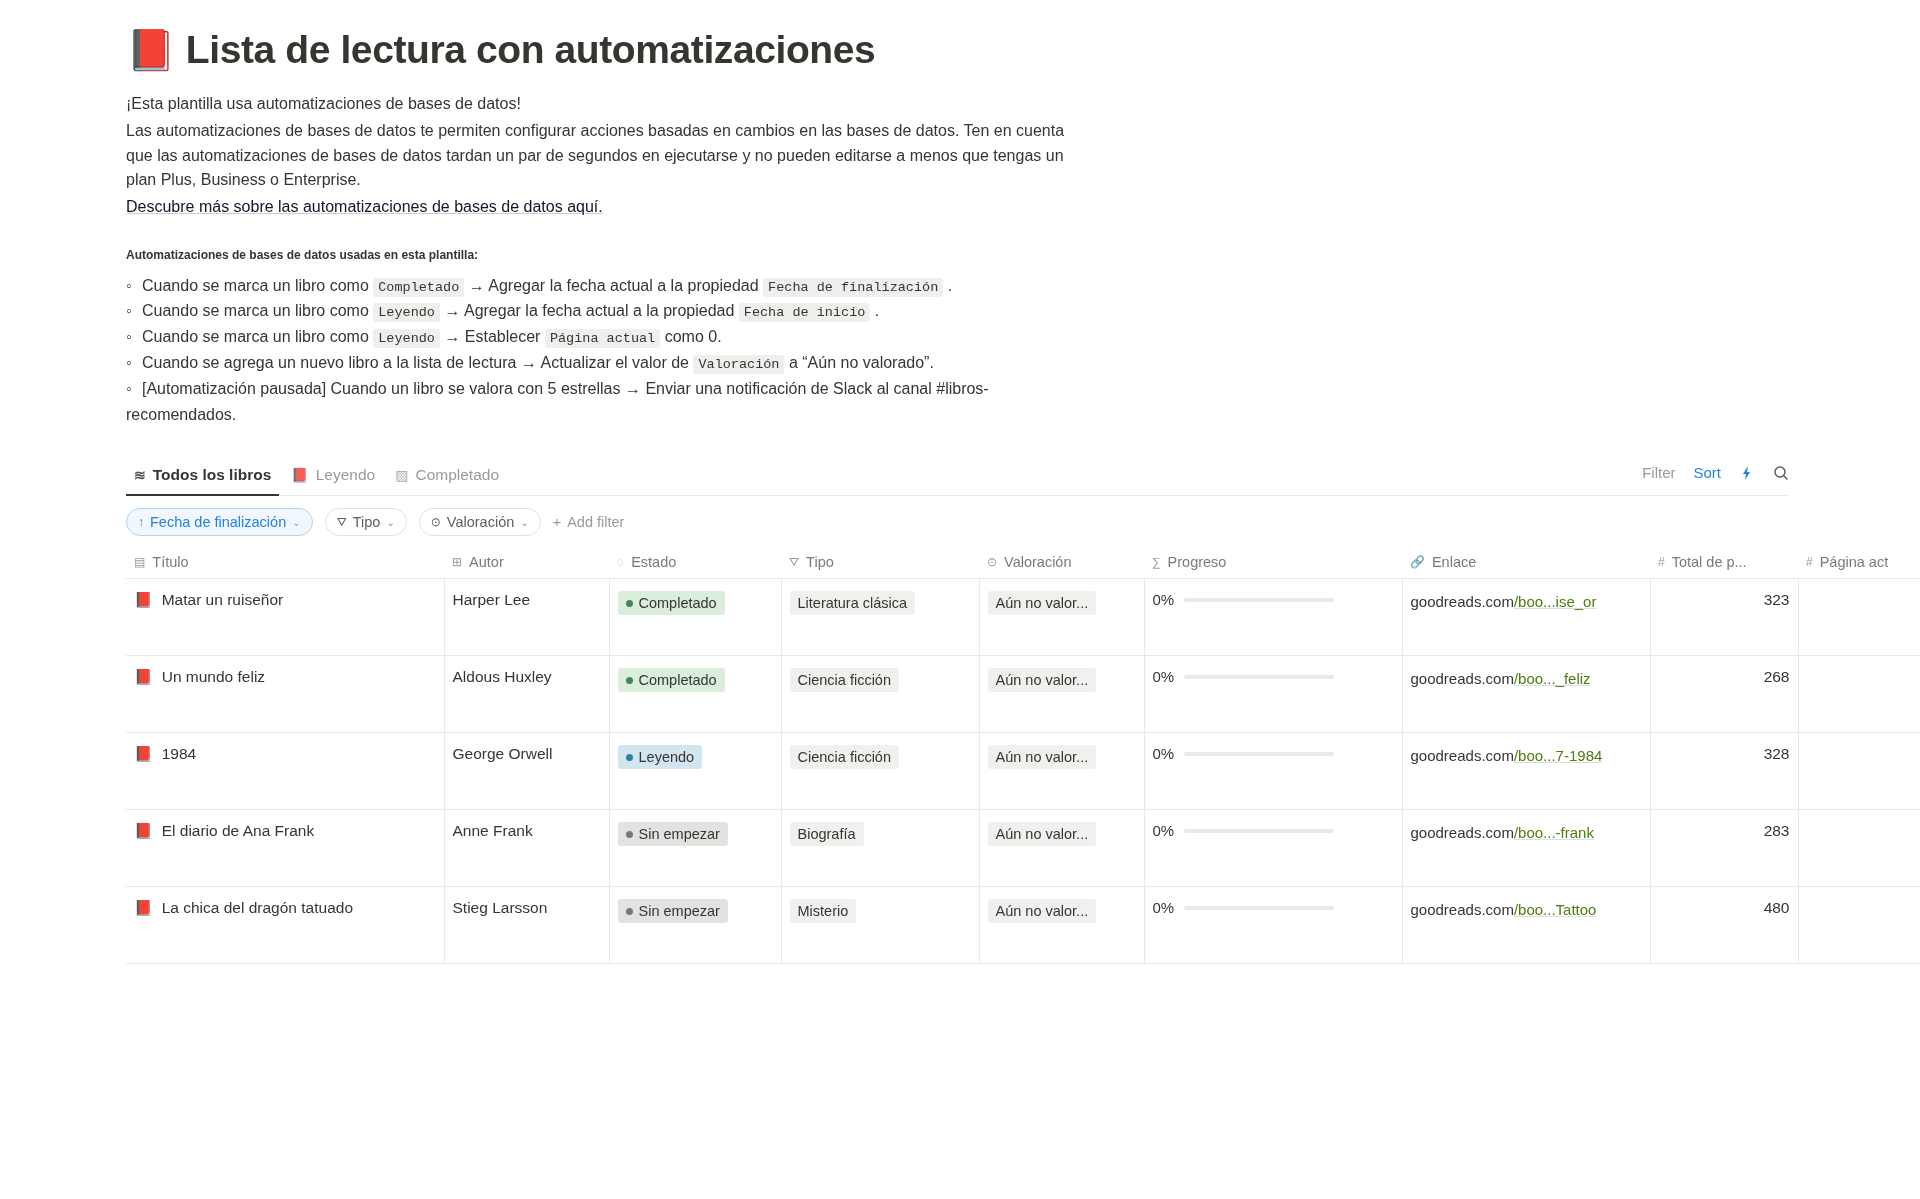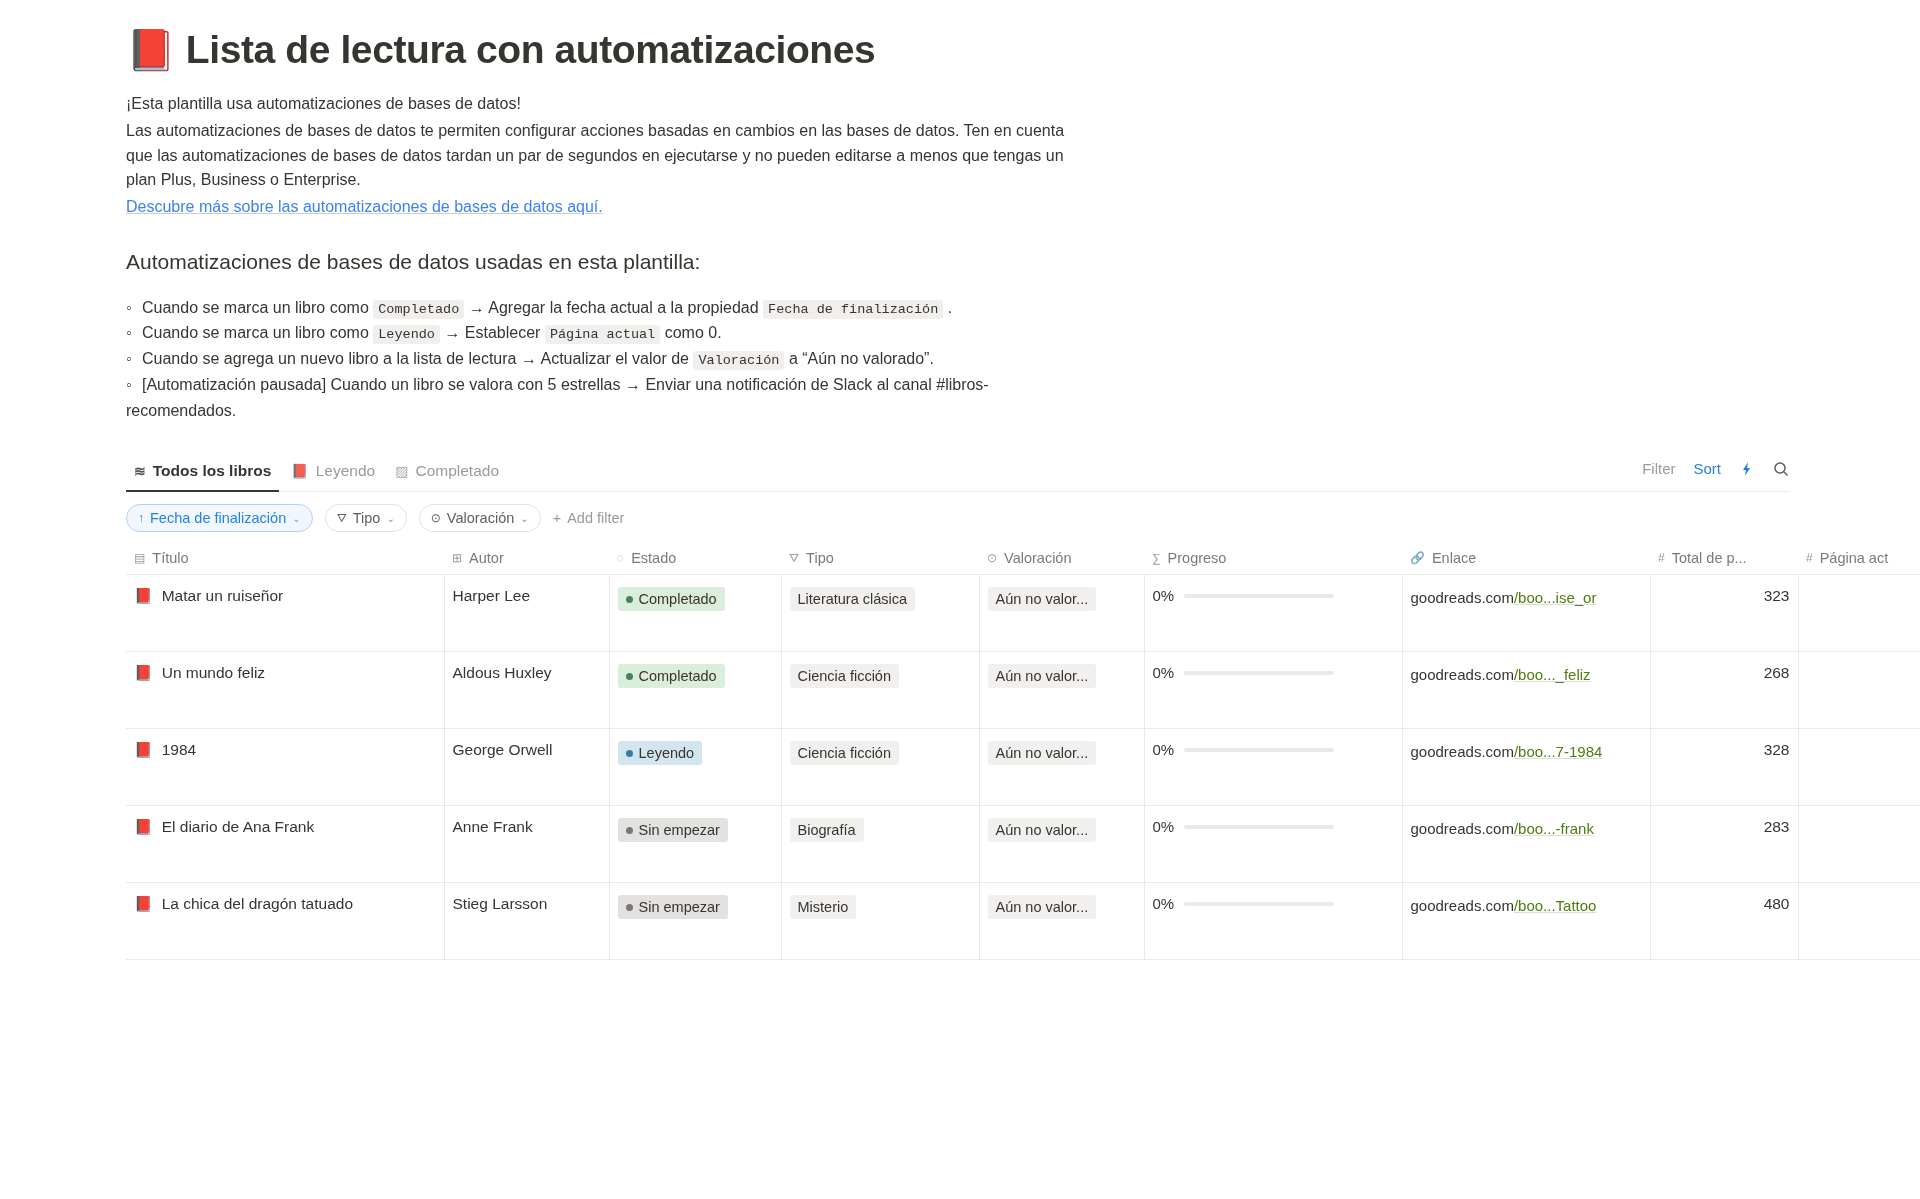--- a/index.html
+++ b/index.html
@@ -43,28 +43,28 @@
     line-height: 1.55;
   }
   .intro .bold-line {
     font-weight: normal;
     margin-bottom: 2px;
   }
   .intro p {
     margin: 0 0 2px 0;
   }
   .intro a.link {
-    color: #3b82f6;
+    color: #0f172a;
     text-decoration-color: #cfcdc9;
   }
   .spacer-12 { height: 26px; }
   .section-head {
-    font-weight: normal;
-    font-size: 21px;
-    margin-bottom: 16px;
+    font-weight: bold;
+    font-size: 12px;
+    margin-bottom: 8px;
   }
   .bullet-line {
     font-size: 16px;
     line-height: 1.62;
     display: block;
     max-width: 970px;
   }
   .bullet-dot {
     display: inline-block;
     width: 16px;
@@ -251,20 +251,21 @@
   <div class="intro">
     <div class="bold-line">¡Esta plantilla usa automatizaciones de bases de datos!</div>
     <p>Las automatizaciones de bases de datos te permiten configurar acciones basadas en cambios en las bases de datos. Ten en cuenta que las automatizaciones de bases de datos tardan un par de segundos en ejecutarse y no pueden editarse a menos que tengas un plan Plus, Business o Enterprise.</p>
     <a class="link" href="#">Descubre más sobre las automatizaciones de bases de datos aquí.</a>
 
     <div class="spacer-12"></div>
 
     <div class="section-head">Automatizaciones de bases de datos usadas en esta plantilla:</div>
     <div id="bullets">
         <div class="bullet-line"><span class="bullet-dot">◦</span><span>Cuando se marca un libro como </span><code class="chip">Completado</code><span> → Agregar la fecha actual a la propiedad </span><code class="chip">Fecha de finalización</code><span> .</span></div>
+        <div class="bullet-line"><span class="bullet-dot">◦</span><span>Cuando se marca un libro como </span><code class="chip">Leyendo</code><span> → Agregar la fecha actual a la propiedad </span><code class="chip">Fecha de inicio</code><span> .</span></div>
         <div class="bullet-line"><span class="bullet-dot">◦</span><span>Cuando se marca un libro como </span><code class="chip">Leyendo</code><span> → Establecer </span><code class="chip">Página actual</code><span> como 0.</span></div>
         <div class="bullet-line"><span class="bullet-dot">◦</span><span>Cuando se agrega un nuevo libro a la lista de lectura → Actualizar el valor de </span><code class="chip">Valoración</code><span> a “Aún no valorado”.</span></div>
         <div class="bullet-line"><span class="bullet-dot">◦</span><span>[Automatización pausada] Cuando un libro se valora con 5 estrellas → Enviar una notificación de Slack al canal #libros-recomendados.</span></div>
       </div>
   </div>
 
   <div class="db-wrap">
 
     <div class="tabs-row">
       <div class="tabs" id="tabs">

